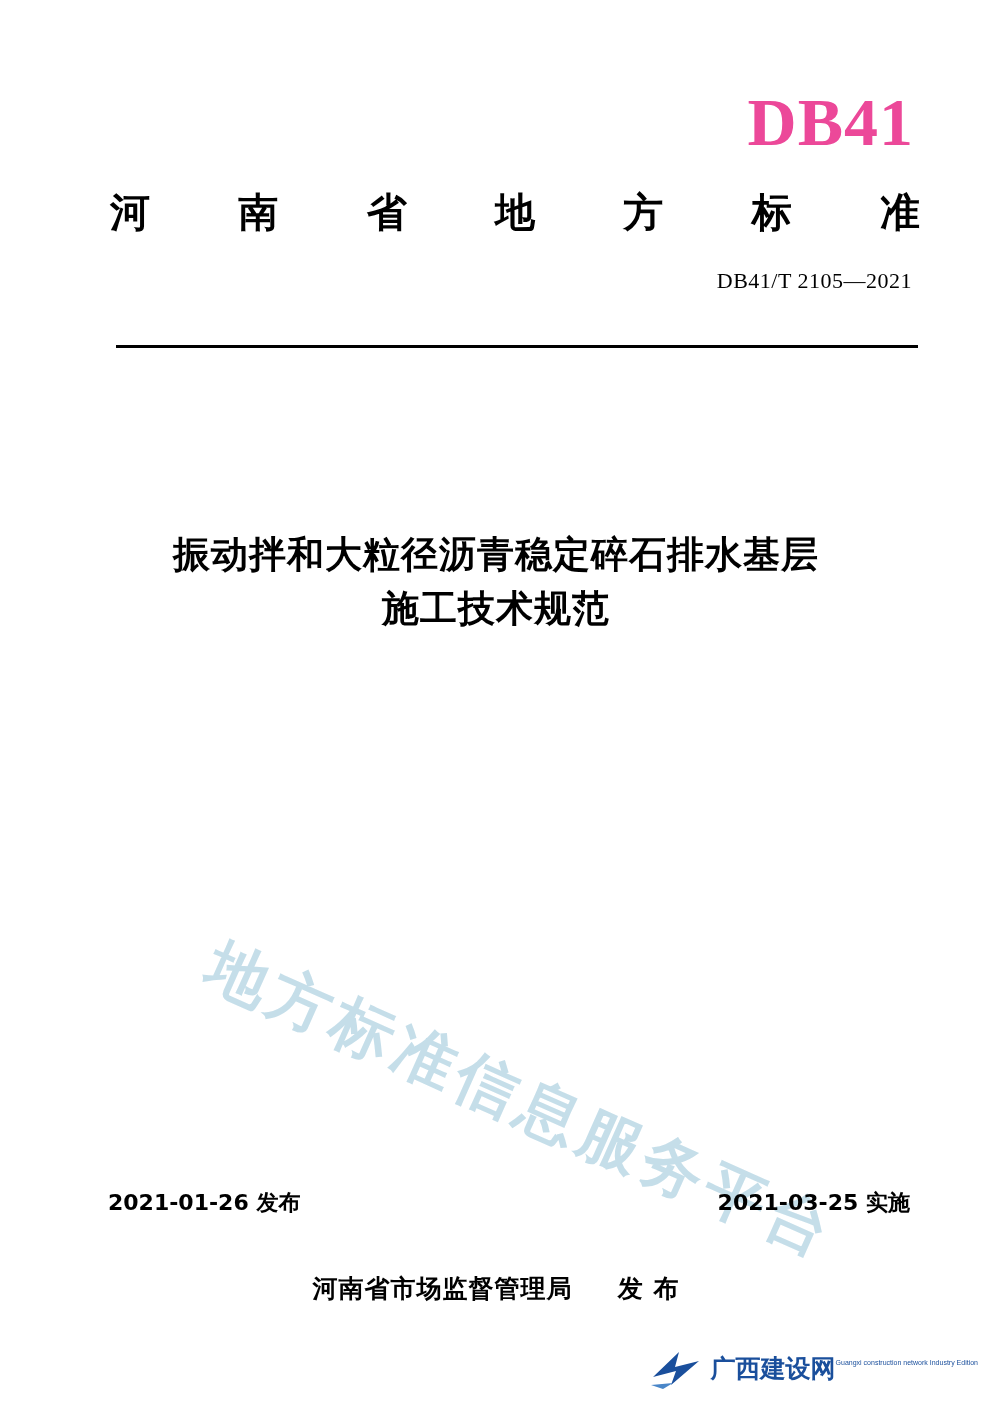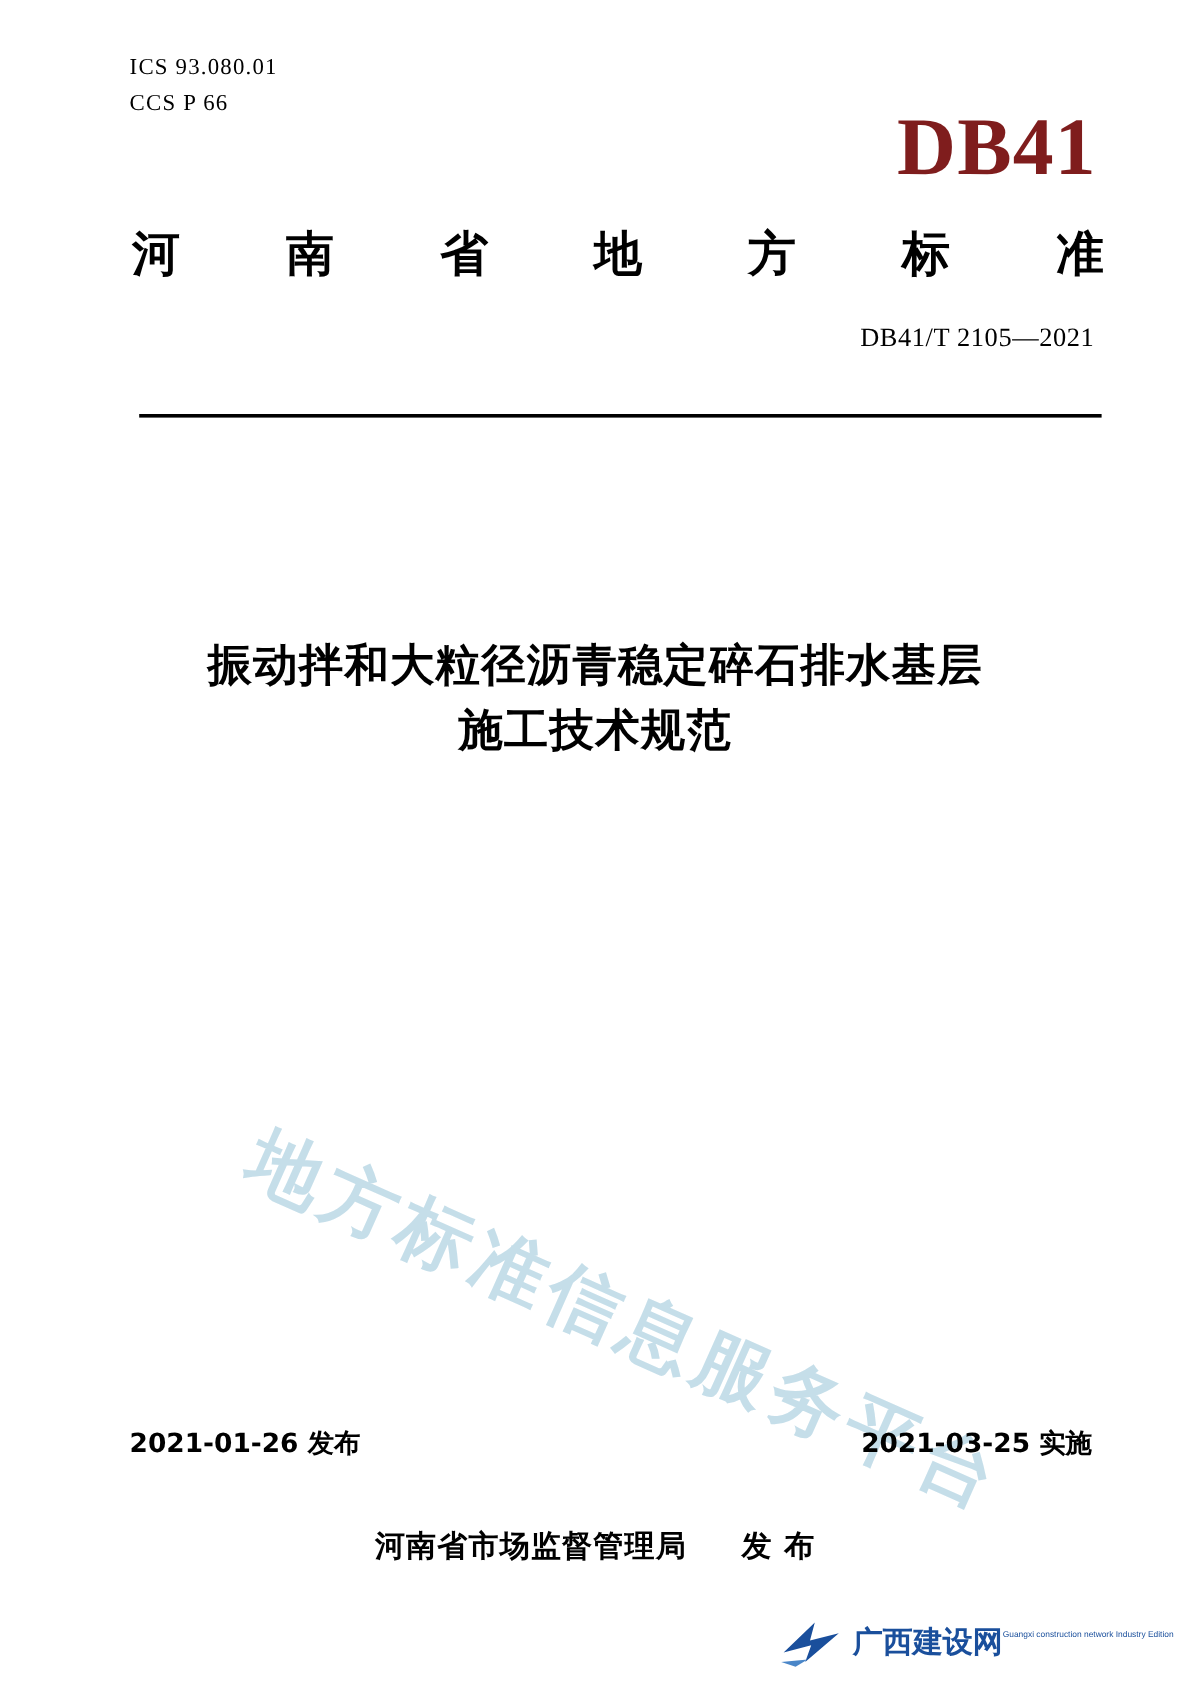--- a/index.html
+++ b/index.html
@@ -35,21 +35,21 @@
 
   .db41-logo {
     position: absolute;
     right: 78px;
     top: 88px;
     font-family: "Liberation Serif", serif;
     font-weight: bold;
     font-size: 68px;
     letter-spacing: 1px;
     line-height: 1;
-    color: #7f1d1d;
+    color: #ec4899;
     text-align: right;
   }
 
   .prov-title {
     position: absolute;
     left: 110px;
     top: 188px;
     width: 810px;
     font-family: "DejaVu Sans", sans-serif;
     font-weight: bold;
@@ -183,24 +183,20 @@
     color: #1a4f9c;
     letter-spacing: 0px;
     margin-top: 3px;
   }
 </style>
 </head>
 <body>
 
 <div class="page">
 
-  <div class="ics-block">
-    <div class="ics-line">ICS 93.080.01</div>
-    <div class="ics-line">CCS P 66</div>
-  </div>
 
   <div class="db41-logo">DB41</div>
 
   <div class="prov-title">
     <span>河</span>
     <span>南</span>
     <span>省</span>
     <span>地</span>
     <span>方</span>
     <span>标</span>

